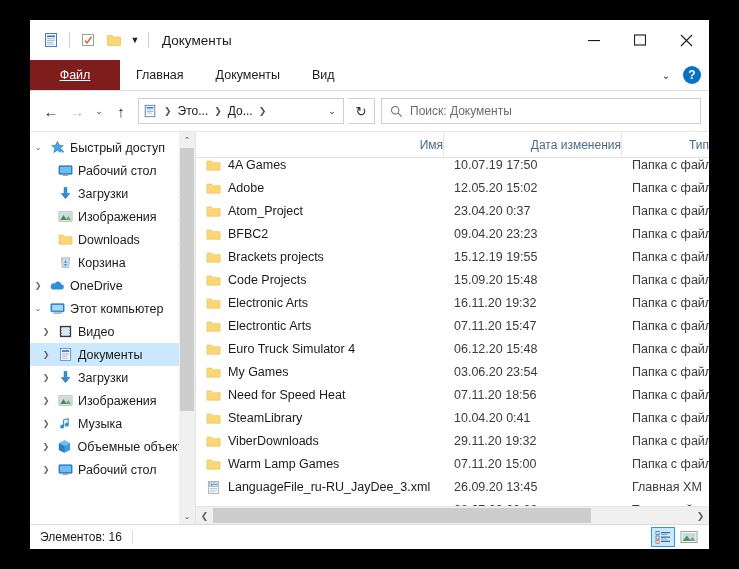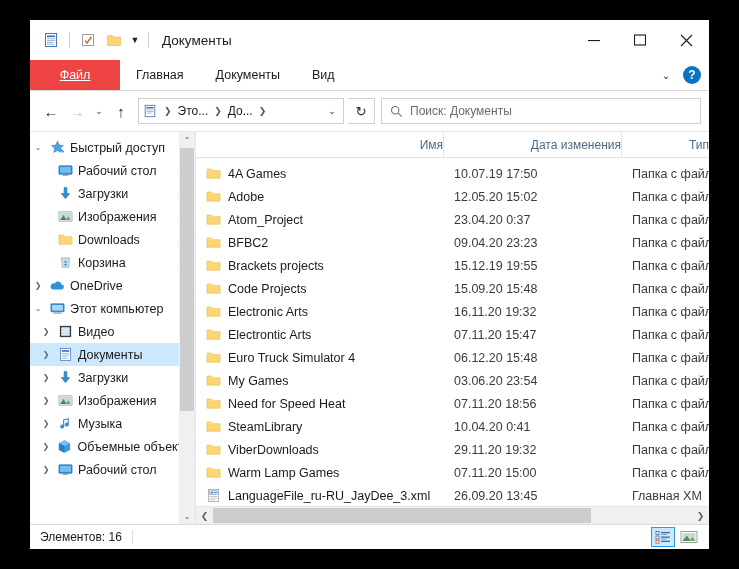--- a/index.html
+++ b/index.html
@@ -31,21 +31,21 @@
   .wbtn svg{display:block;}
   
   .ribbon{
     height:30px;flex:0 0 30px;display:flex;align-items:stretch;
     background:#fff;border-bottom:1px solid #dcdcdc;position:relative;
   }
   .tab{
     display:flex;align-items:center;justify-content:center;
     font-size:12.5px;color:#1b1b1b;padding:0 16px;white-space:nowrap;
   }
-  .tab.file{background:#ef4444;color:#fff;min-width:62px;padding:0 14px;text-decoration:underline;}
+  .tab.file{background:#7f1d1d;color:#fff;min-width:62px;padding:0 14px;text-decoration:underline;}
   .ribbon-right{margin-left:auto;display:flex;align-items:center;padding-right:8px;gap:6px;}
   .chev{font-size:10px;color:#333;width:22px;text-align:center;}
   .helpbtn{width:18px;height:18px;border-radius:50%;background:#0a72c4;color:#fff;
     font-size:12px;font-weight:bold;display:flex;align-items:center;justify-content:center;}
   
   .addrbar{
     height:40px;flex:0 0 40px;display:flex;align-items:center;
     background:#fff;padding:0 8px;gap:0px;
   }
   .navbtn{width:26px;height:26px;display:flex;align-items:center;justify-content:center;
@@ -103,21 +103,21 @@
     border-bottom:1px solid #e1e1e1;font-size:12px;color:#4a6b8a;background:#fff;
   }
   .ch{padding-left:10px;position:relative;height:25px;display:flex;align-items:center;
       border-right:1px solid #e6e6e6;box-sizing:border-box;white-space:nowrap;overflow:hidden;justify-content:flex-end;}
   .ch.name{width:248px;flex:0 0 248px;}
   .ch.date{width:178px;flex:0 0 178px;}
   .ch.type{flex:1;border-right:none;}
   .sortmark{position:absolute;left:120px;top:-6px;font-size:9px;color:#7a7a7a;}
   .rows{flex:1;overflow:hidden;}
   .frow{height:23px;display:flex;align-items:center;font-size:12.5px;color:#1b1b1b;white-space:nowrap;}
-  .fc{padding-left:10px;height:23px;display:flex;align-items:flex-end;box-sizing:border-box;overflow:hidden;}
+  .fc{padding-left:10px;height:23px;display:flex;align-items:flex-start;box-sizing:border-box;overflow:hidden;}
   .fc.name{width:248px;flex:0 0 248px;padding-left:8px;gap:6px;}
   .fc.date{width:178px;flex:0 0 178px;color:#3b3b3b;}
   .fc.type{flex:1;color:#3b3b3b;}
   .fico{width:18px;flex:0 0 18px;display:flex;align-items:center;justify-content:center;}
   .hscroll{
     height:17px;flex:0 0 17px;background:#f0f0f0;display:flex;align-items:center;
     border-top:1px solid #e6e6e6;
   }
   .hs-arrow{width:17px;height:17px;display:flex;align-items:center;justify-content:center;
     font-size:9px;color:#606060;}

